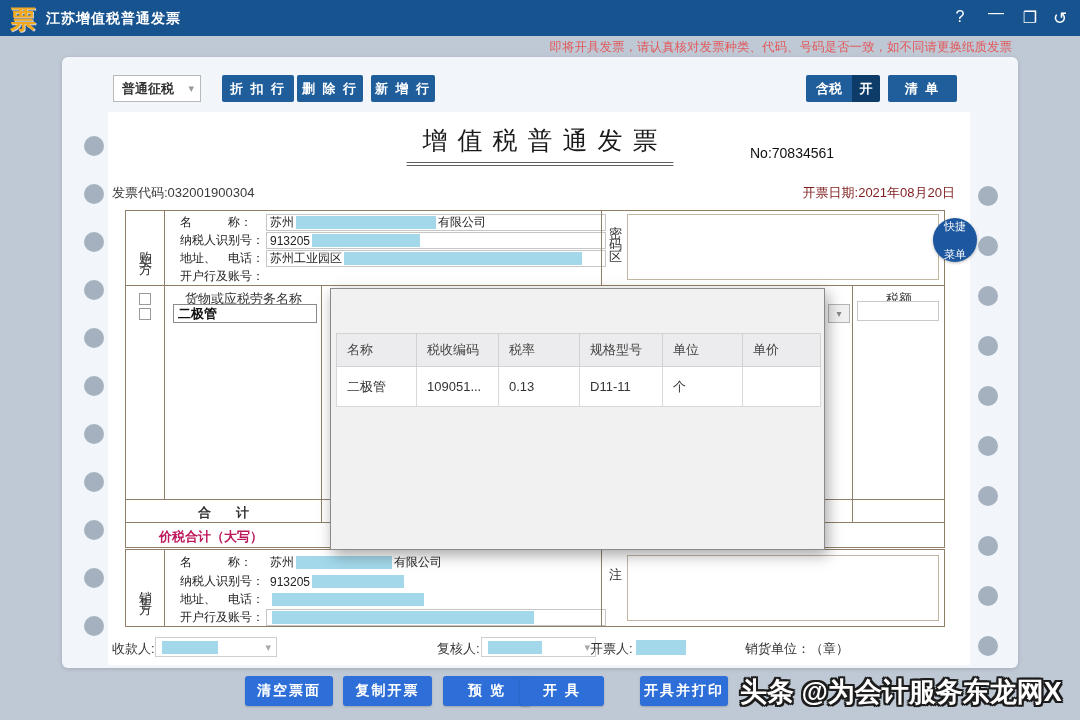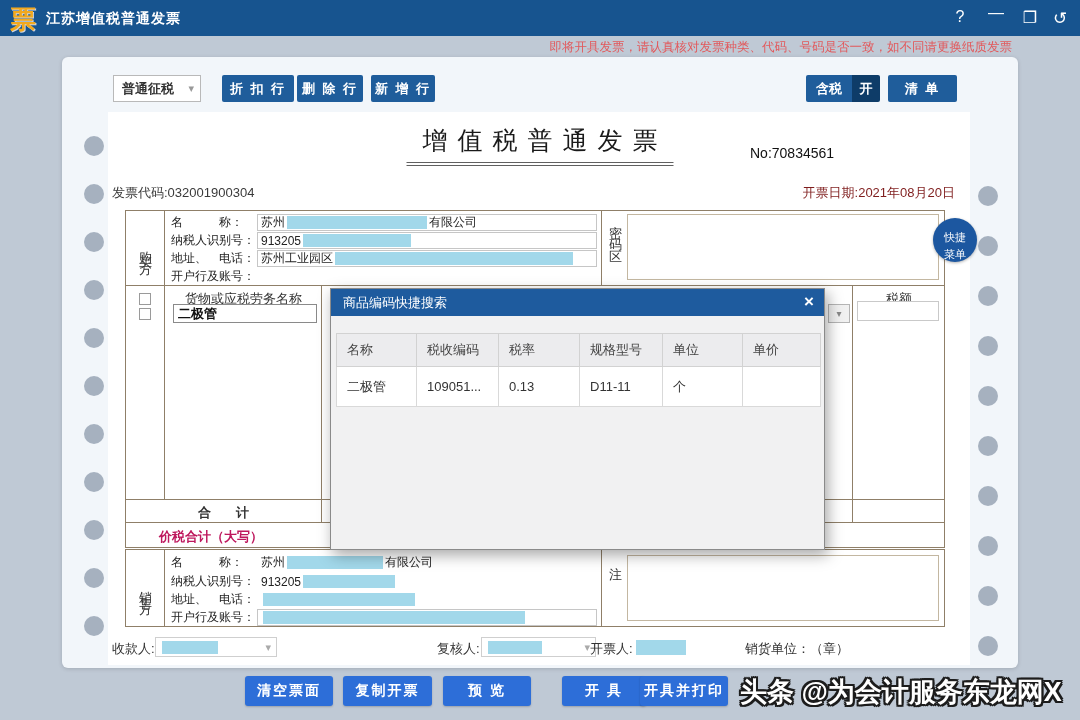--- a/index.html
+++ b/index.html
@@ -43,31 +43,31 @@
   .inv-title{left:540px;top:124px;transform:translateX(-50%);font-size:25px;font-weight:normal;color:#1a1a1a;letter-spacing:10px;padding:0 6px 5px 16px;border-bottom:4px double #606060;white-space:nowrap;z-index:3}
   .inv-no{left:750px;top:145px;font-size:14px;color:#111;z-index:3}
   .inv-code{left:112px;top:184px;font-size:13px;color:#3a3a3a;z-index:3}
   .inv-date{right:125px;top:184px;font-size:13px;color:#7f1d1d;z-index:3}
 
   
   .bx{border:1px solid #8f7f68;box-sizing:border-box;background:transparent;z-index:3}
   .sidecol{position:absolute;left:0;top:0;bottom:0;width:38px;border-right:1px solid #8f7f68;display:flex;align-items:center;justify-content:center}
   .vtext{writing-mode:vertical-rl;text-orientation:upright;font-size:13px;color:#333;letter-spacing:5px}
 
-  .frow{position:absolute;left:45px;height:17px;display:flex;align-items:center}
+  .frow{position:absolute;left:54px;height:17px;display:flex;align-items:center}
   .flabel{display:inline-block;width:86px;font-size:12px;color:#222;white-space:pre}
   .fbox{display:inline-flex;align-items:center;height:17px;border:1px solid #c6c6c6;background:#fff;box-sizing:border-box;padding:0 3px;overflow:hidden}
   .fbox.nob{border-color:transparent;background:transparent}
   .fv{font-size:12px;color:#222;white-space:nowrap}
   .redact{display:inline-block;height:13px;background:#a2d8ea;margin:0 2px;flex:none}
 
   .vspread{position:absolute;writing-mode:vertical-rl;text-orientation:upright;font-size:13px;color:#333;z-index:3}
   .innerbox{position:absolute;background:#fff;border:1px solid #c3b7a1;box-sizing:border-box;z-index:3}
 
-  .quickmenu{left:933px;top:218px;width:44px;height:44px;border-radius:50%;background:#1c57a0;color:#fff;font-size:11px;line-height:1.5;display:flex;flex-direction:column;align-items:center;justify-content:flex-end;z-index:20;box-shadow:0 1px 3px rgba(0,0,0,.3);cursor:pointer}
+  .quickmenu{left:933px;top:218px;width:44px;height:44px;border-radius:50%;background:#1c57a0;color:#fff;font-size:11px;line-height:1.5;display:flex;flex-direction:column;align-items:center;justify-content:space-between;z-index:20;box-shadow:0 1px 3px rgba(0,0,0,.3);cursor:pointer}
 
   
   .checkbox{position:absolute;width:12px;height:12px;border:1px solid #9a9a9a;background:#fff;box-sizing:border-box}
   .vline{position:absolute;top:0;bottom:0;width:1px;background:#8f7f68}
   .gheader{position:absolute;font-size:13px;color:#333;text-align:center}
   .ginput{position:absolute;border:1px solid #8a8a8a;background:#fff;font-size:13px;color:#111;font-weight:bold;box-sizing:border-box;padding:0 4px;display:flex;align-items:center}
   .taxinput{position:absolute;border:1px solid #c9c9c9;background:#fff;box-sizing:border-box}
   .slivdrop{position:absolute;border:1px solid #b5b5b5;background:#f1f1f1;color:#888;font-size:10px;display:flex;align-items:center;justify-content:center;box-sizing:border-box}
 
   .totaltext{position:absolute;font-size:13px;color:#333;font-weight:bold;letter-spacing:6px}
@@ -82,21 +82,21 @@
   .popup{left:330px;top:288px;width:495px;height:262px;background:#f1f1f2;border:1px solid #8a8a8a;box-shadow:3px 5px 14px rgba(0,0,0,.35);z-index:50;box-sizing:border-box}
   .popup-title{position:absolute;left:0;top:0;right:0;height:27px;background:#1e5b9e;display:flex;align-items:center}
   .popup-title .t{color:#fff;font-size:13px;margin-left:12px}
   .popup-close{position:absolute;right:10px;top:3px;color:#fff;font-size:17px;font-weight:bold;cursor:pointer}
   .ptable{position:absolute;left:5px;top:44px;width:484px;border-collapse:collapse;table-layout:fixed;background:#fff}
   .ptable th{background:#ececee;font-weight:normal;text-align:left;font-size:13px;color:#444;height:30px;padding-left:10px;border:1px solid #d2d2d2}
   .ptable td{font-size:13px;color:#333;height:37px;padding-left:10px;border:1px solid #d9d9d9;background:#fff}
 
   
   .action{top:676px;height:30px;background:#2d6ed8;color:#fff;font-size:14px;font-weight:bold;display:flex;align-items:center;justify-content:center;border-radius:3px;letter-spacing:2px;z-index:10;cursor:pointer;box-shadow:0 1px 2px rgba(0,0,0,.2)}
-  .a1{left:245px;width:88px}.a2{left:343px;width:89px}.a3{left:443px;width:88px}.a4{left:562px;width:84px}.a5{left:640px;width:88px}
+  .a1{left:245px;width:88px}.a2{left:343px;width:89px}.a3{left:443px;width:88px}.a4{left:520px;width:84px}.a5{left:640px;width:88px}
 
   .watermark{left:740px;top:674px;font-size:27px;font-weight:900;color:#fff;white-space:nowrap;z-index:60;
     text-shadow:-2px -2px 0 #1c1c1c,2px -2px 0 #1c1c1c,-2px 2px 0 #1c1c1c,2px 2px 0 #1c1c1c,0 2px 0 #1c1c1c,2px 0 0 #1c1c1c,0 -2px 0 #1c1c1c,-2px 0 0 #1c1c1c}
 </style>
 </head>
 <body>
 
 <div class="abs titlebar">
   <span class="abs logo">票</span>
   <span class="abs app-title">江苏增值税普通发票</span>
@@ -262,24 +262,20 @@
 <span class="abs ffield" style="left:437px;top:640px">复核人:</span>
 <div class="combo" style="left:481px;top:637px;width:115px">
   <i class="redact" style="width:54px"></i>
   <span class="chev">▾</span>
 </div>
 <span class="abs ffield" style="left:590px;top:640px">开票人:</span>
 <i class="abs redact" style="left:634px;top:640px;width:50px;height:15px;z-index:3"></i>
 <span class="abs ffield" style="left:745px;top:640px">销货单位：（章）</span>
 
 <div class="abs popup">
-  <div class="popup-title">
-    <span class="t">商品编码快捷搜索</span>
-    <span class="popup-close">×</span>
-  </div>
   <table class="ptable">
     <colgroup>
         <col style="width:80px">
         <col style="width:82px">
         <col style="width:81px">
         <col style="width:83px">
         <col style="width:80px">
         <col style="width:78px">
       </colgroup>
     <thead>

